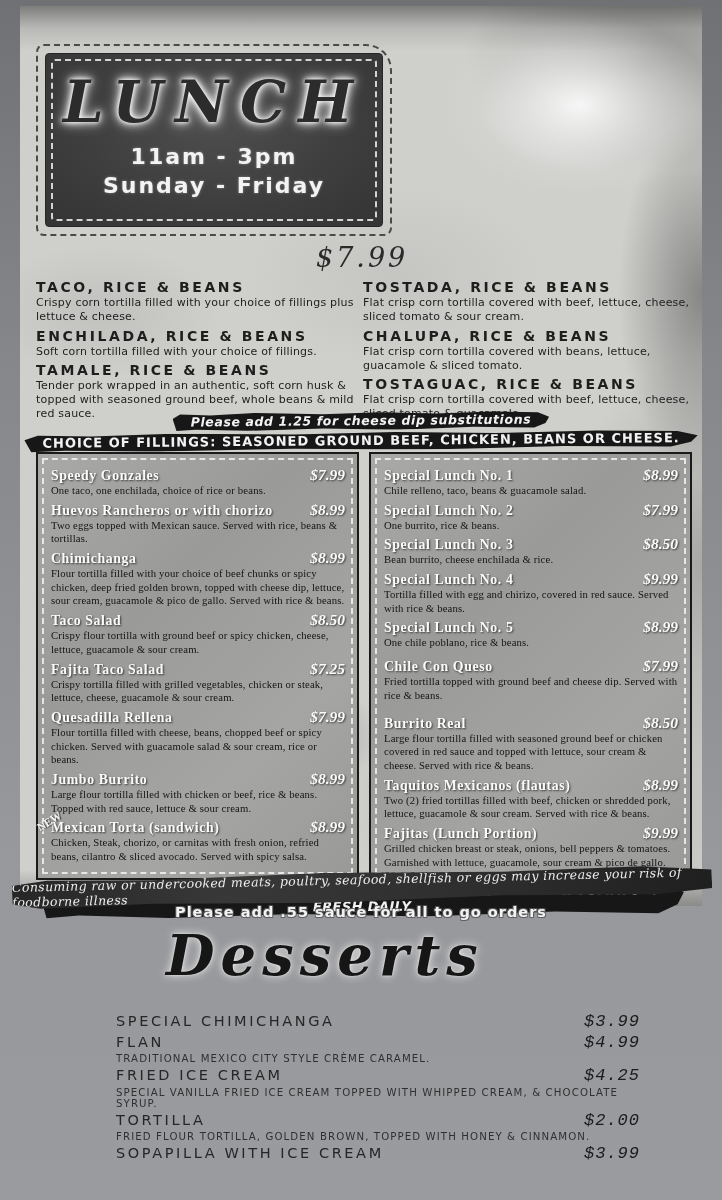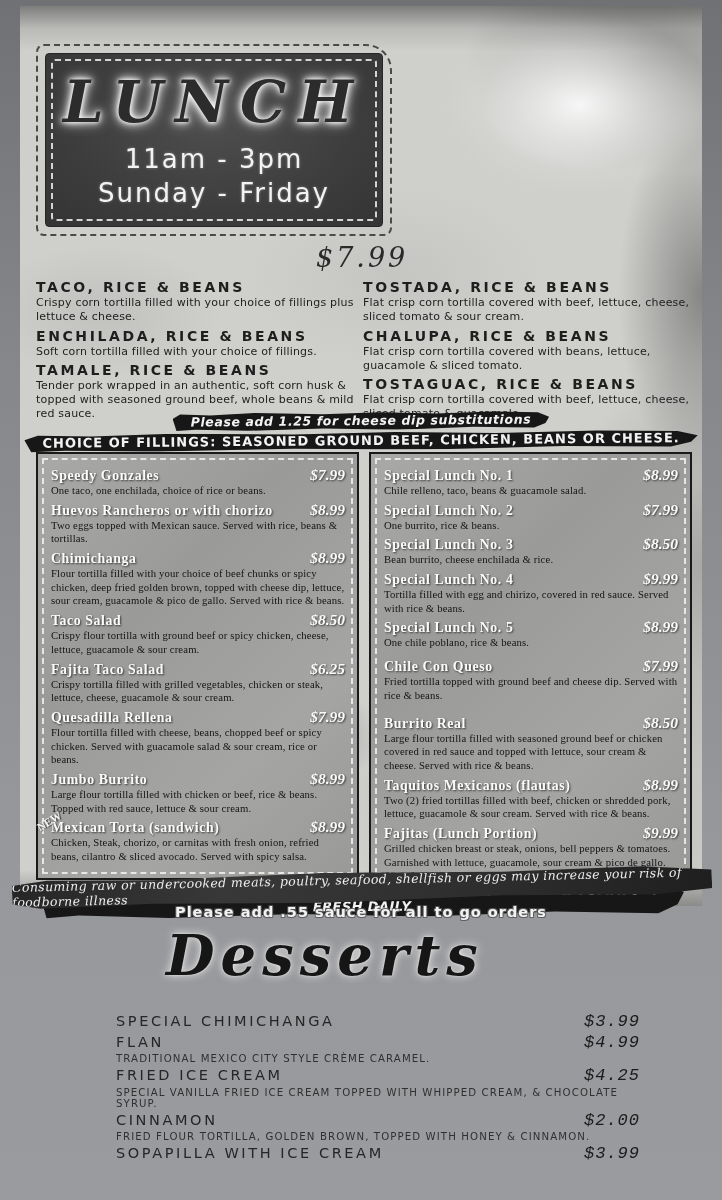--- a/index.html
+++ b/index.html
@@ -30,21 +30,21 @@
   .header-stitch { position:absolute; left:16px; top:38px; width:356px; height:192px;
     border:2px dashed #4a4a4a; border-radius:8px 26px 8px 8px; padding:7px; }
   .header-box { width:100%; height:100%; position:relative; text-align:center;
     background:radial-gradient(ellipse at 50% 40%, #4e4e4e 0%, #3d3d3d 60%, #343434 100%);
     border:1px solid #262626; border-radius:4px; }
   .header-box::after { content:""; position:absolute; inset:5px; border:2px dashed rgba(240,240,240,.85);
     border-radius:4px; pointer-events:none; }
   .lunch-title { margin-top:14px; font-family:"DejaVu Serif", serif; font-style:italic; font-weight:bold;
     font-size:58px; letter-spacing:12px; color:#2c2c2c;
     text-shadow:0 0 4px #fff, 0 0 8px #fff, 0 0 14px rgba(255,255,255,.9); }
-  .lunch-sub { color:#f3f3f3; font-weight:normal; font-size:26px; letter-spacing:2px;
+  .lunch-sub { color:#f3f3f3; font-weight:bold; font-size:22px; letter-spacing:2px;
     text-shadow:0 0 3px rgba(255,255,255,.35); }
   .lunch-sub.hours { margin-top:8px; }
   .lunch-sub.days { margin-top:4px; }
 
   .big-price { position:absolute; left:296px; top:236px; font-family:"DejaVu Serif", serif;
     font-style:italic; font-size:27px; letter-spacing:3px; color:#2a2a2a; }
 
   
   .combos { position:absolute; top:270px; left:16px; width:654px; display:flex; gap:0; }
   .combo-col { flex:1; }
@@ -195,21 +195,21 @@
               <span class="mi-name">Taco Salad</span>
               <span class="mi-price">$8.50</span>
             </div>
             <div class="mi-desc">Crispy flour tortilla with ground beef or spicy chicken, cheese, lettuce, guacamole &amp; sour cream.</div>
           </div>
 
           <div class="mi">
 
             <div class="mi-head">
               <span class="mi-name">Fajita Taco Salad</span>
-              <span class="mi-price">$6.25</span>
+              <span class="mi-price">$7.25</span>
             </div>
             <div class="mi-desc">Crispy tortilla filled with grilled vegetables, chicken or steak, lettuce, cheese, guacamole &amp; sour cream.</div>
           </div>
 
           <div class="mi">
 
             <div class="mi-head">
               <span class="mi-name">Quesadilla Rellena</span>
               <span class="mi-price">$7.99</span>
             </div>
@@ -337,21 +337,21 @@
         <div class="d-item">
           <div class="d-head">
             <span class="d-name">FRIED ICE CREAM</span>
             <span class="d-price">$4.25</span>
           </div>
           <div class="d-desc">SPECIAL VANILLA FRIED ICE CREAM TOPPED WITH WHIPPED CREAM, &amp; CHOCOLATE SYRUP.</div>
         </div>
 
         <div class="d-item">
           <div class="d-head">
-            <span class="d-name">CINNAMON</span>
+            <span class="d-name">TORTILLA</span>
             <span class="d-price">$2.00</span>
           </div>
           <div class="d-desc">FRIED FLOUR TORTILLA, GOLDEN BROWN, TOPPED WITH HONEY &amp; CINNAMON.</div>
         </div>
 
         <div class="d-item">
           <div class="d-head">
             <span class="d-name">SOPAPILLA WITH ICE CREAM</span>
             <span class="d-price">$3.99</span>
           </div>

